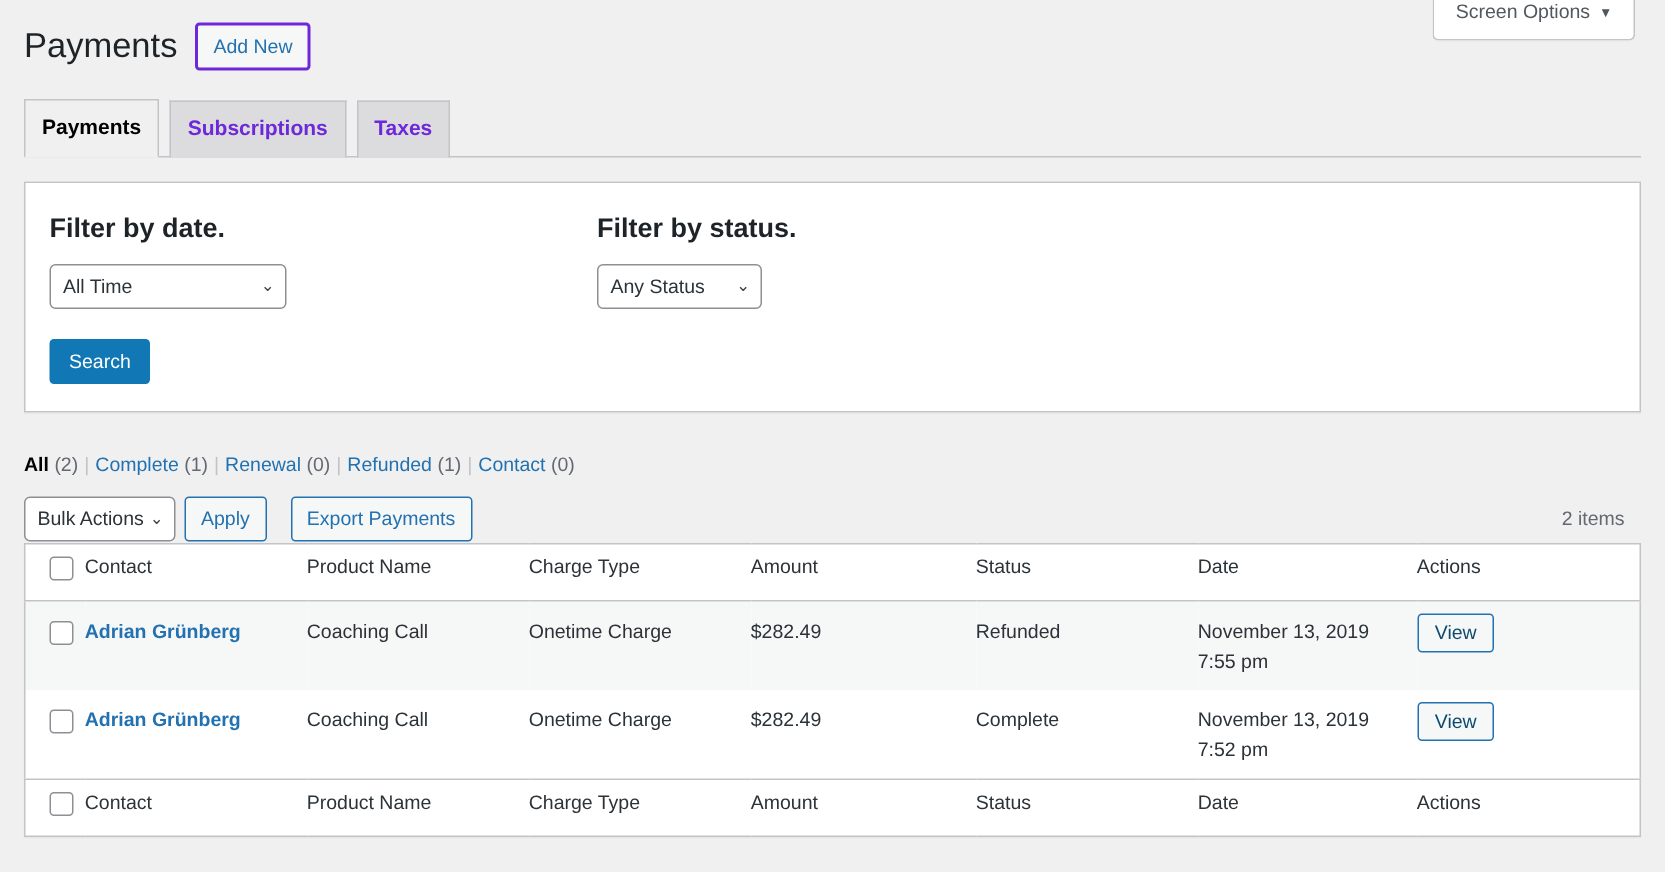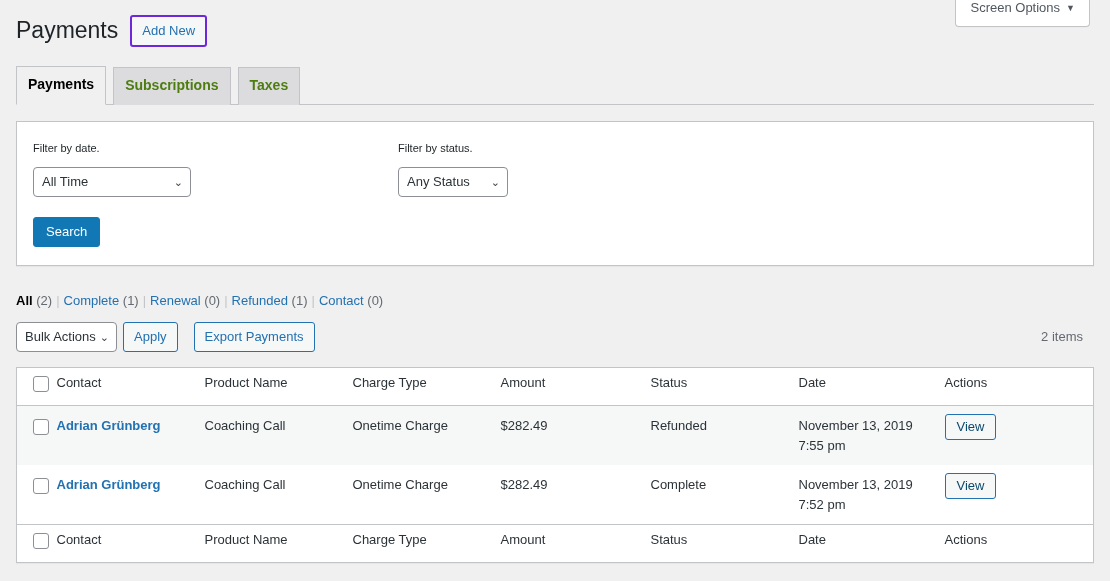--- a/index.html
+++ b/index.html
@@ -86,21 +86,21 @@
   }
   .nav-tab {
     display: inline-block;
     margin-left: 0.5em;
     margin-bottom: -1px;
     padding: 6px 11px 7px;
     font-size: 14px;
     line-height: 1.71;
     font-weight: 600;
     background: #dcdcde;
-    color: #4d7c0f;
+    color: #6d28d9;
     text-decoration: none;
     white-space: nowrap;
     border: 1px solid #c3c4c7;
     border-bottom: none;
     cursor: pointer;
   }
   .nav-tab:first-child { margin-left: 0; }
   .nav-tab-active {
     background: #f0f0f1;
     border-bottom: 1px solid #f0f0f1;
@@ -118,22 +118,22 @@
   .filter-row {
     display: flex;
     align-items: flex-start;
   }
   .filter-group { margin-right: 16px; }
   .filter-group.date   { width: 158px; }
   .filter-group.contact{ width: 175px; }
   .filter-group.status { width: 110px; }
   .filter-label {
     display: block;
-    font-weight: 400;
-    font-size: 11px;
+    font-weight: 700;
+    font-size: 18px;
     color: #1d2327;
     margin-bottom: 13px;
     white-space: nowrap;
   }
   .sel {
     position: relative;
     display: block;
     width: 100%;
     height: 30px;
     background: #fff;
@@ -202,21 +202,21 @@
   .subsubsub .sep {
     color: #c3c4c7;
     padding: 0 4px;
   }
 
   
   .tablenav {
     display: flex;
     align-items: center;
     height: 30px;
-    margin: 8px 0 15px 0;
+    margin: 8px 0 1px 0;
     position: relative;
   }
   .actions { display: flex; align-items: center; }
   .button {
     display: inline-block;
     background: #f6f7f7;
     border: 1px solid #2271b1;
     border-radius: 3px;
     color: #2271b1;
     font-size: 13px;

